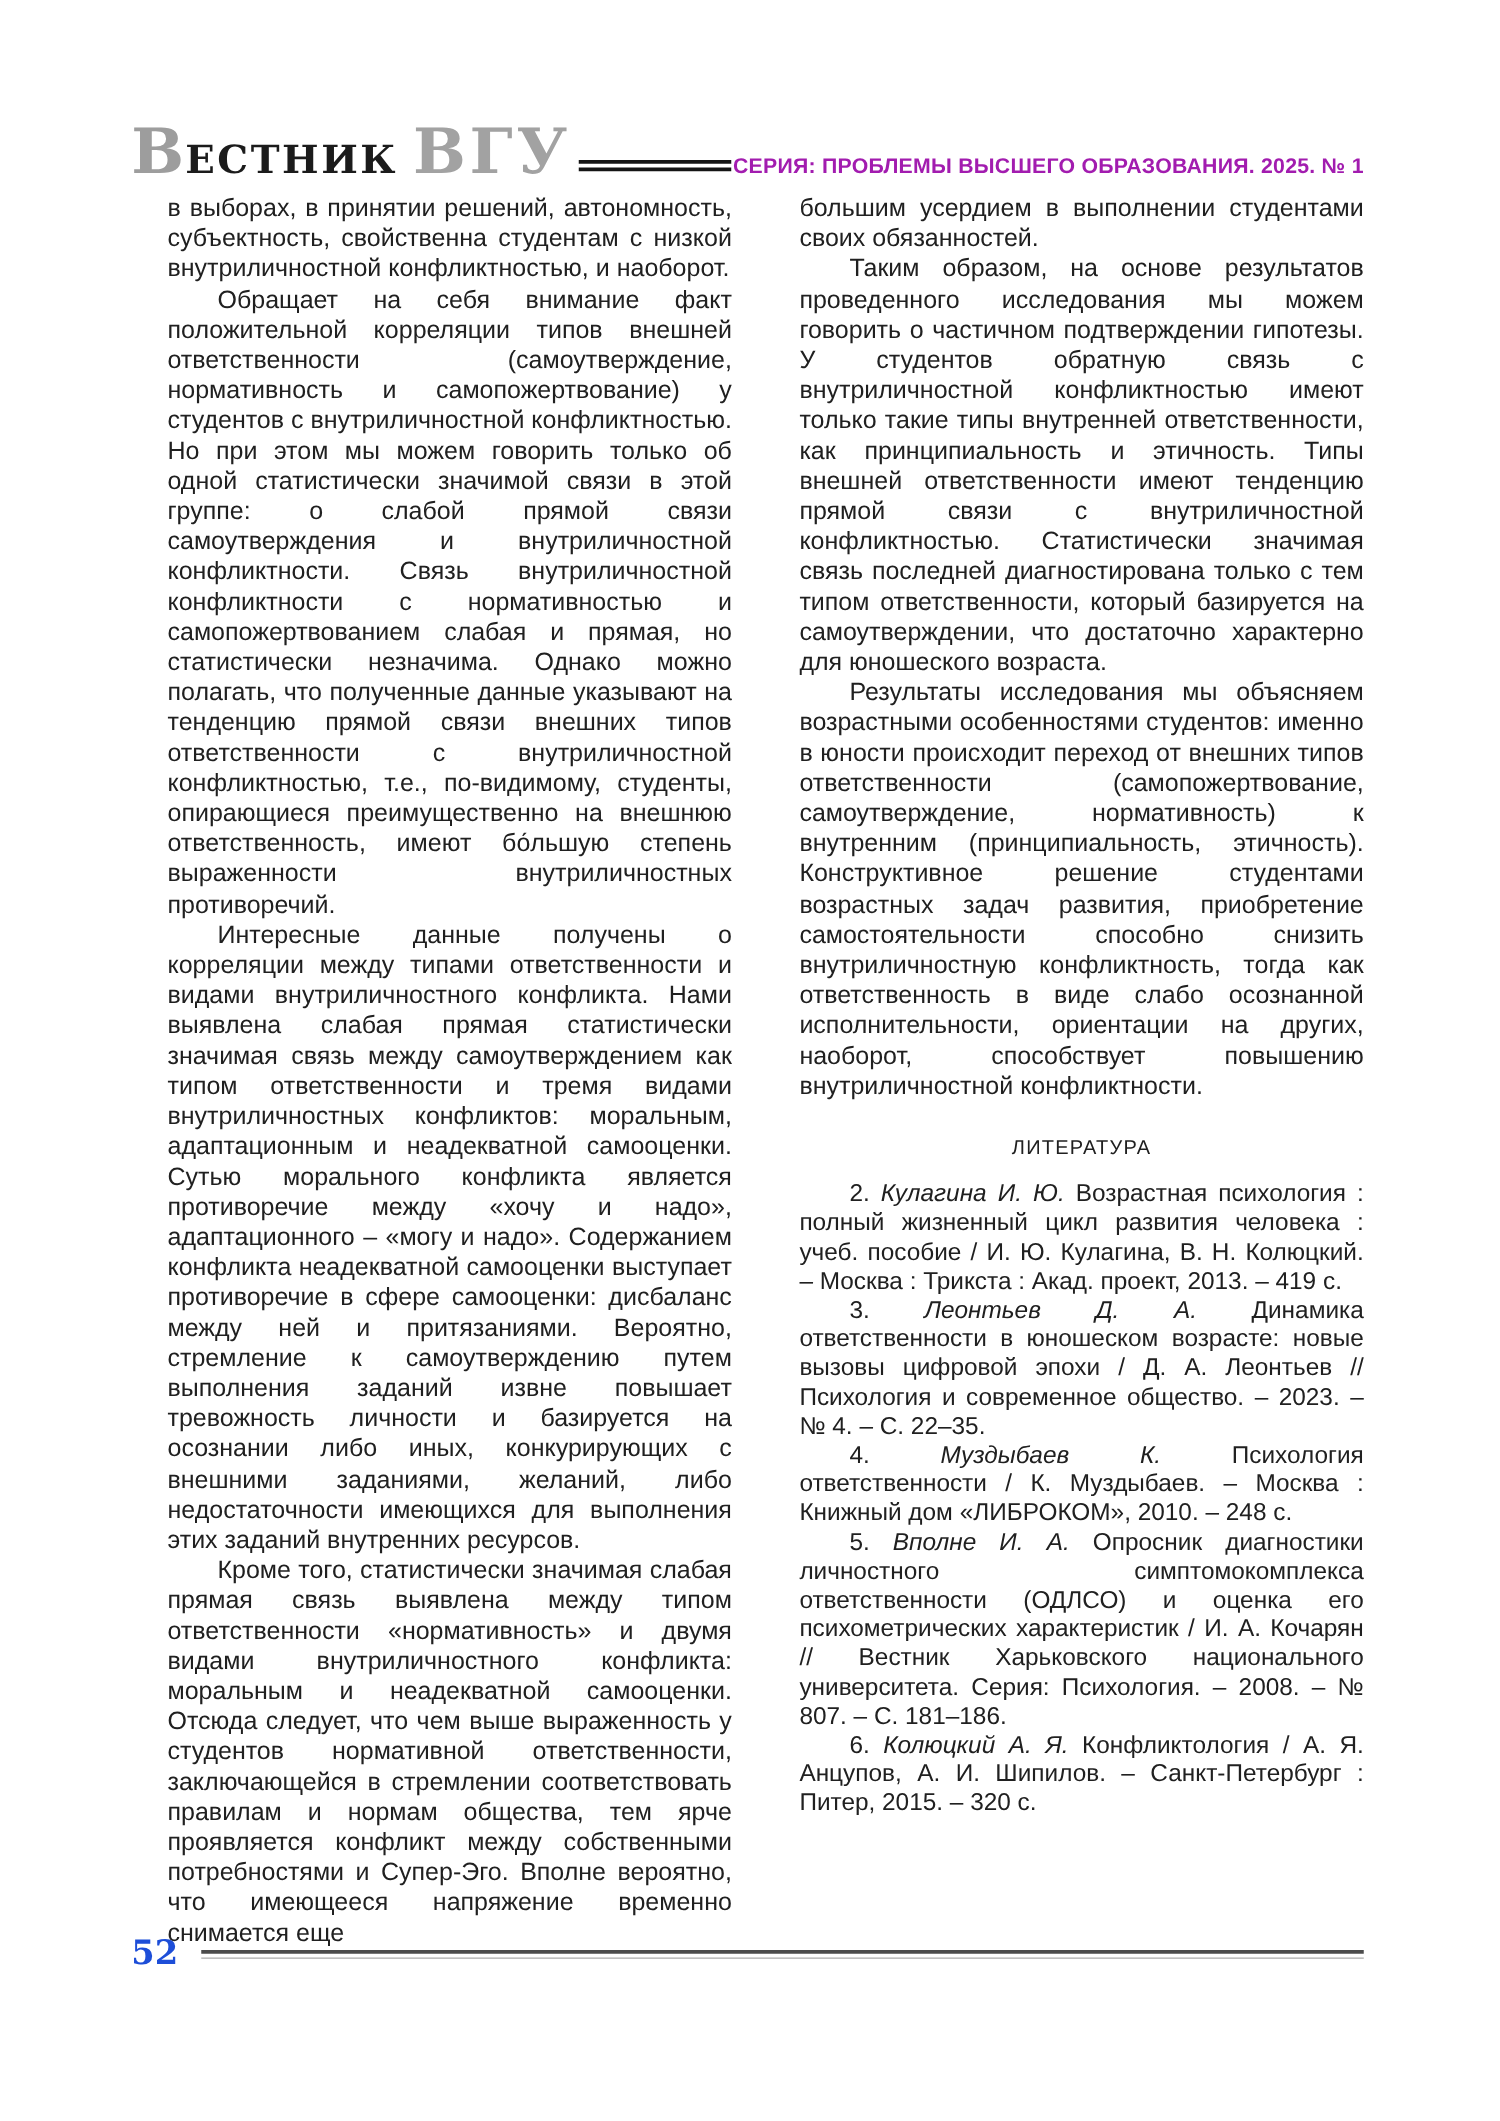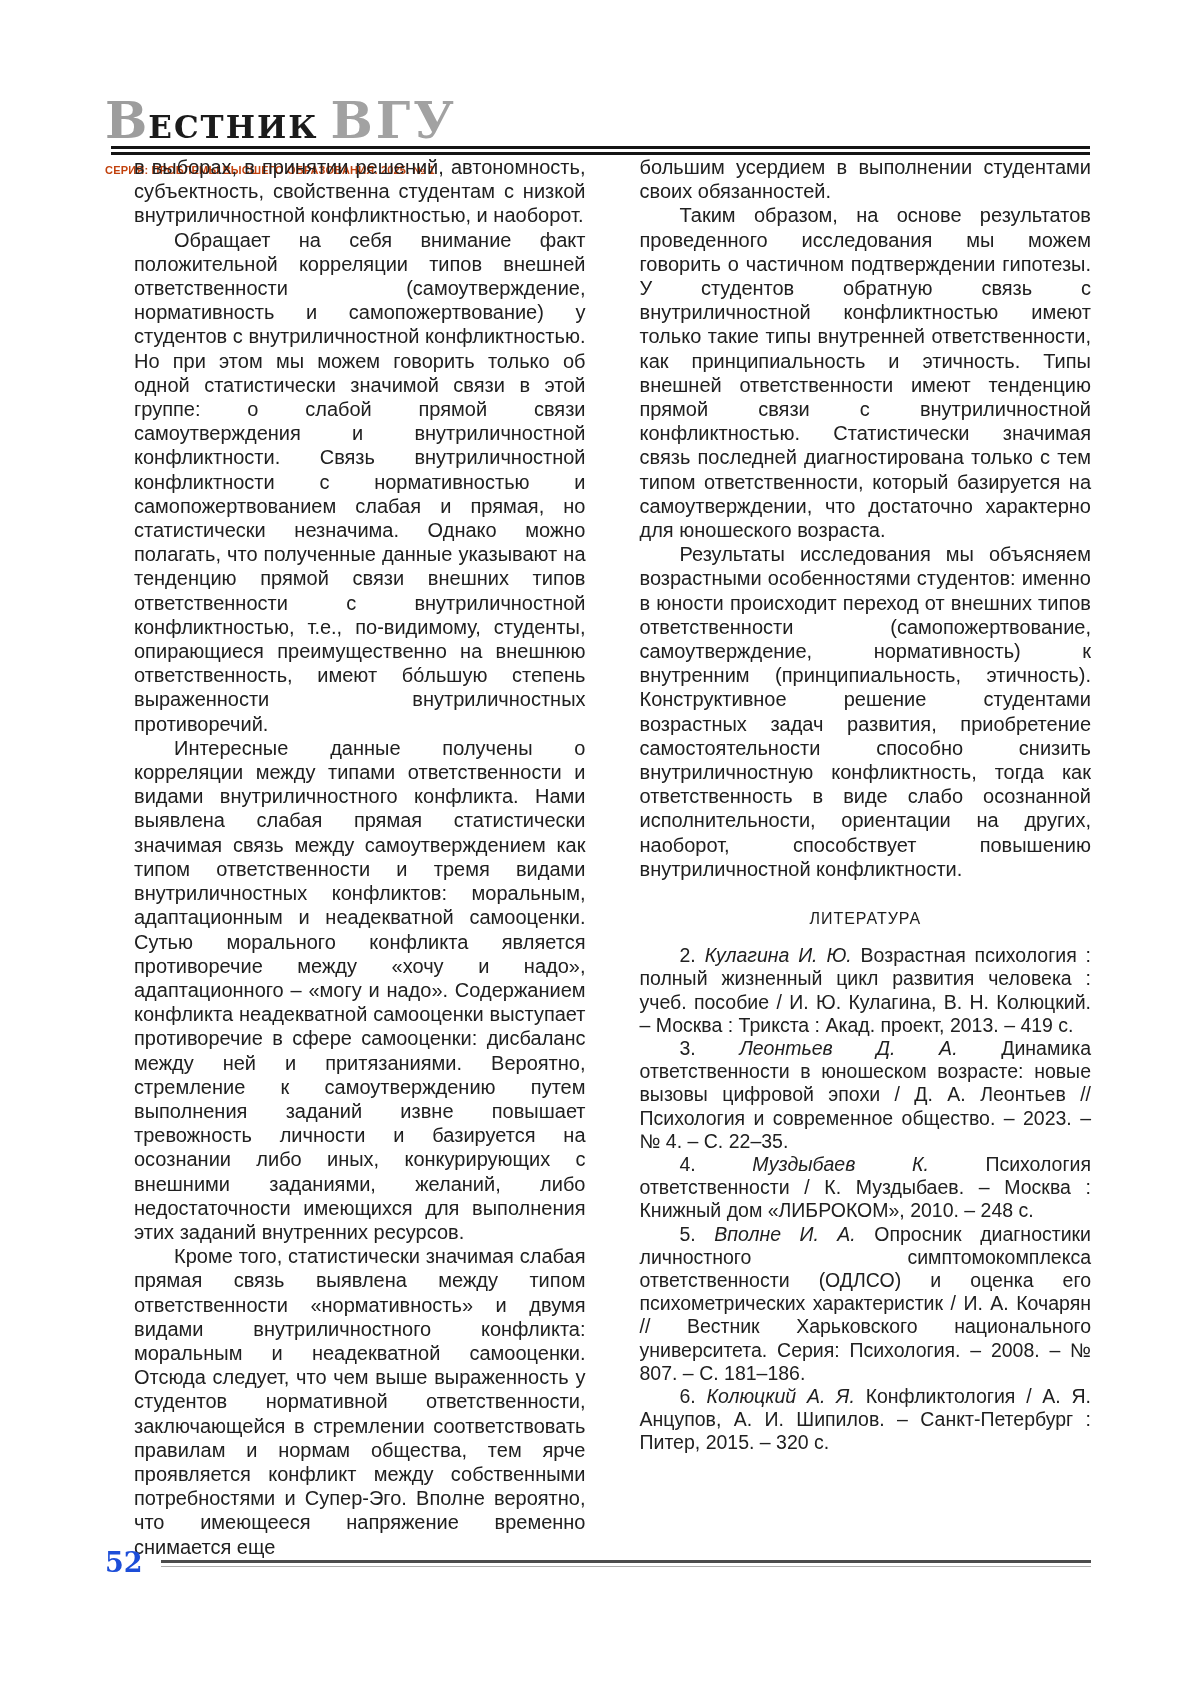--- a/index.html
+++ b/index.html
@@ -7,33 +7,33 @@
     width:1200px; height:1697px;
     background:#ffffff;
     font-family:"Liberation Sans", sans-serif;
     color:#1c1c1c;
   }
   .page { position:relative; width:1200px; height:1697px; overflow:hidden; background:#fff; }
 
   
   .header {
     position:absolute; left:105px; top:96px; width:986px;
-    display:flex; flex-direction:column;
+    display:flex; align-items:flex-end;
   }
   .logo { font-family:"DejaVu Serif", serif; font-weight:bold; line-height:1; white-space:nowrap; letter-spacing:1px; }
   .logo-cap  { font-size:50px; color:#9d9d9d; }
   .logo-rest { font-size:31px; color:#1b1b1b; letter-spacing:2px; }
   .logo-vgu  { font-size:50px; color:#a2a2a2; margin-left:12px; letter-spacing:3px; }
   .header-rule {
     flex:1 1 auto; height:9px; box-sizing:border-box;
     border-top:3px solid #141414; border-bottom:3px solid #141414;
     margin:0 1px 9px 6px;
   }
   .series {
-    font-size:11px; font-weight:bold; color:#c2410c;
+    font-size:17px; font-weight:bold; color:#a21caf;
     white-space:nowrap; margin-bottom:3px; letter-spacing:0.2px;
   }
 
   
   .columns {
     position:absolute; left:105px; top:155px; width:986px;
     display:flex; gap:25px;
   }
   .col { flex:1 1 0; min-width:0;margin-left:29px; }
 

